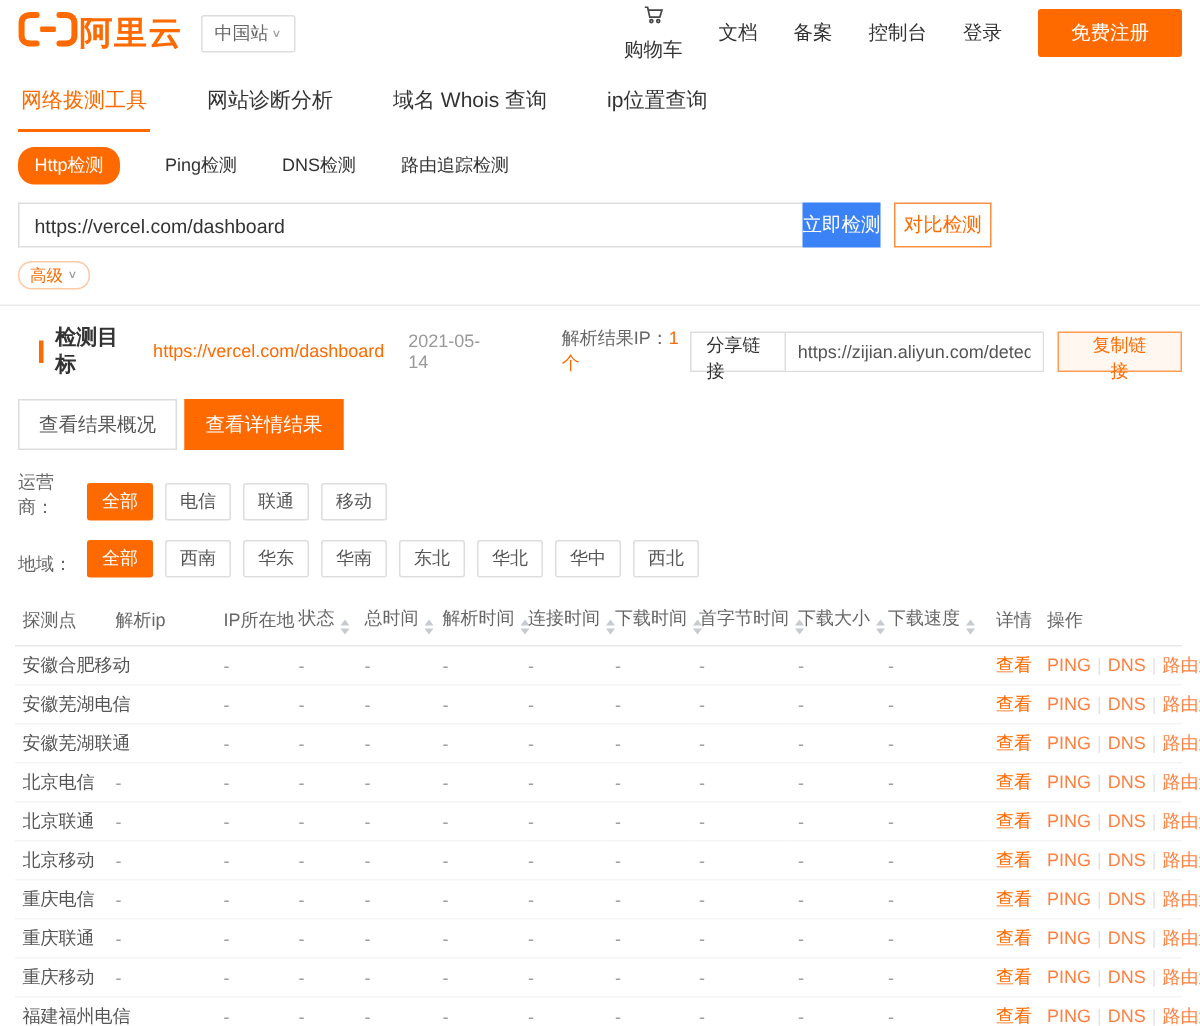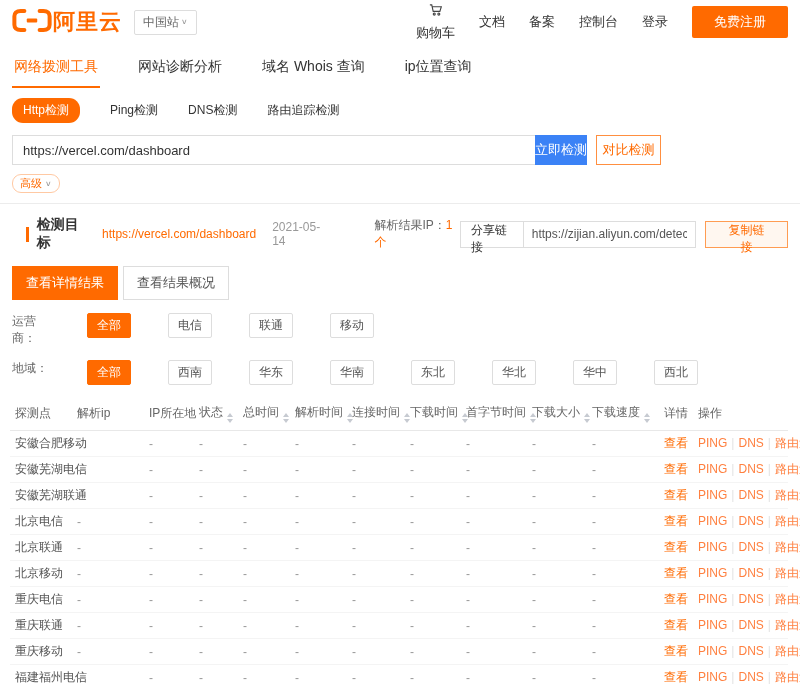--- a/index.html
+++ b/index.html
@@ -55,24 +55,24 @@
     padding:0 8px; font-size:12px; color:#555; outline:none; }
   .copy-btn { margin-left:9px; height:27px; padding:0 18px; background:#fff7f0;
     border:1px solid #ff9c52; color:#ff6a00; font-size:12px; cursor:pointer; }
 
   
   .result-tabs { display:flex; gap:5px; margin:18px 12px 0; font-size:13px; }
   .result-tab { padding:7px 13px; border:1px solid #ddd; color:#555; cursor:pointer; background:#fff; }
   .result-tab.active { background:#ff6a00; border-color:#ff6a00; color:#fff; }
 
   
-  .filter-row { display:flex; align-items:flex-start; margin:13px 12px 0; font-size:12px; }
+  .filter-row { display:flex; align-items:flex-end; margin:13px 12px 0; font-size:12px; }
   .filter-label { color:#666; width:46px; }
   .filter-pill { min-width:38px; text-align:center; padding:3px 9px; margin-right:8px;
-    border:1px solid #ddd; border-radius:2px; color:#555; cursor:pointer; background:#fff;margin-left:29px; }
+    border:1px solid #ddd; border-radius:2px; color:#555; cursor:pointer; background:#fff; }
   .filter-pill.active { background:#ff6a00; border-color:#ff6a00; color:#fff; }
 
   
   table { border-collapse:collapse; table-layout:fixed; width:778px; margin:12px 12px 0 10px; font-size:12px; }
   th { font-weight:normal; color:#666; text-align:left; padding:7px 4px 7px 5px;
     border-bottom:1px solid #e8e8e8; white-space:nowrap; }
   td { color:#666; padding:4px 4px 4px 5px; height:22px; border-bottom:1px solid #f4f4f4; white-space:nowrap; }
   td.dash { color:#999; }
   .probe { color:#555; }
   .sort { display:inline-flex; flex-direction:column; margin-left:4px; vertical-align:-1px; }
@@ -165,22 +165,22 @@
     <span class="share-group">
       <span class="share-label">分享链接</span>
       <input class="share-input" readonly="" value="https://zijian.aliyun.com/detect/http/HTT" style="">
     </span>
     <button class="copy-btn">复制链接</button>
   </span>
 </div>
 
 
 <div class="result-tabs" id="result-tabs">
+    <div class="result-tab">查看结果概况</div>
     <div class="result-tab active">查看详情结果</div>
-    <div class="result-tab">查看结果概况</div>
   </div>
 
 
 <div id="filters">
     <div class="filter-row">
       <span class="filter-label">运营商：</span>
       <span class="filter-pill active">全部</span>
       <span class="filter-pill">电信</span>
       <span class="filter-pill">联通</span>
       <span class="filter-pill">移动</span>

